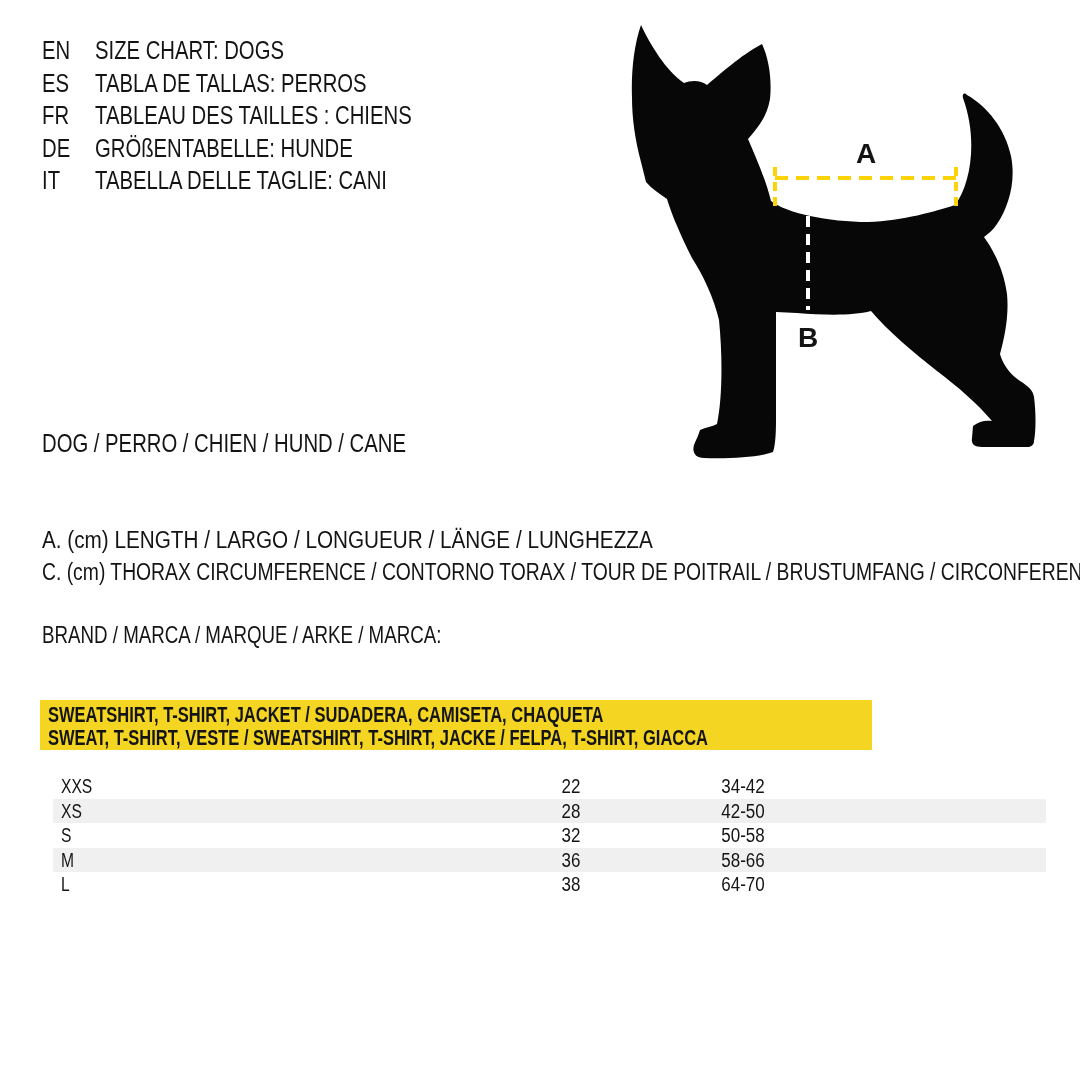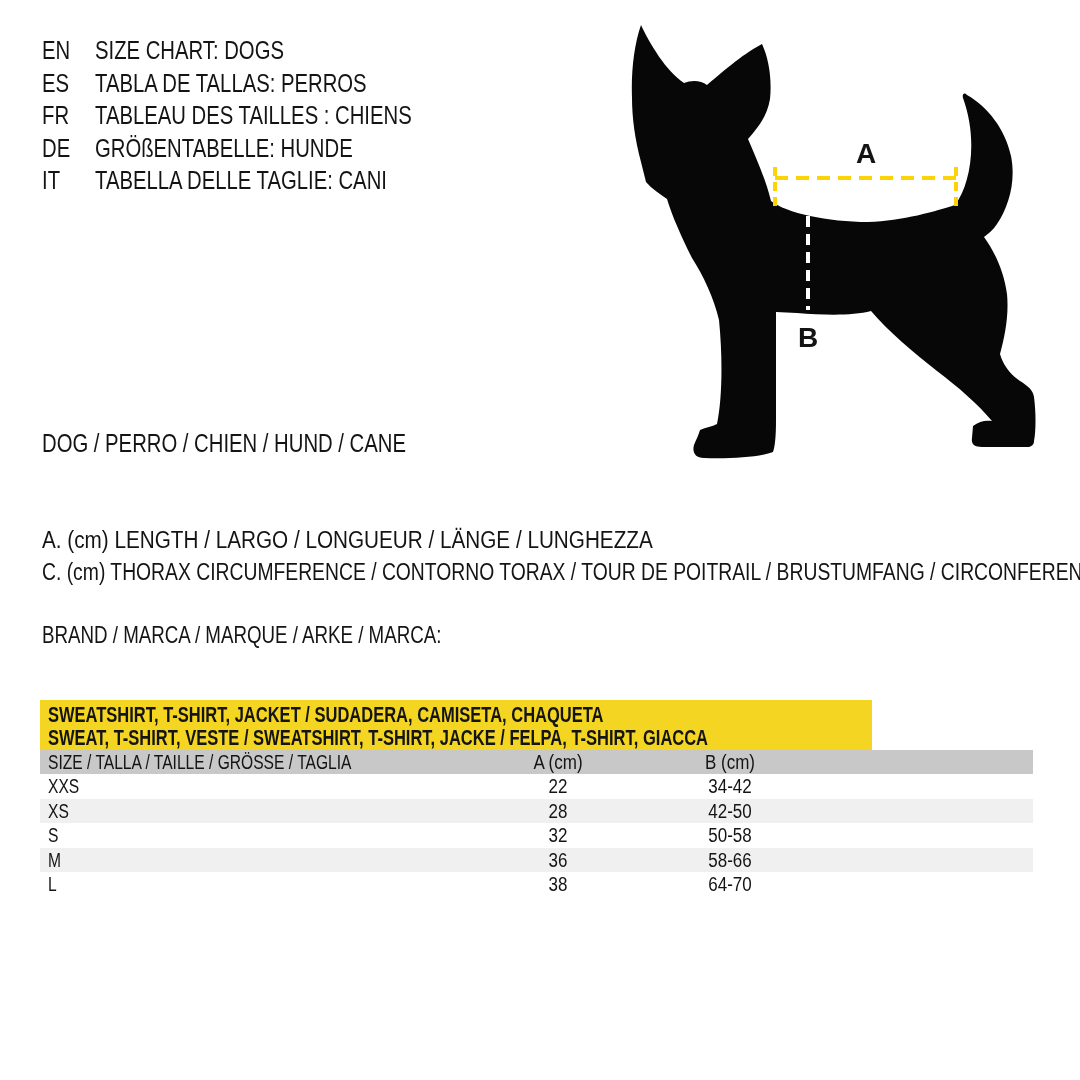--- a/index.html
+++ b/index.html
@@ -17,21 +17,21 @@
   .lang-row{height:26px;line-height:26px;font-size:26px;}
   
   .dashH{height:4px;background:repeating-linear-gradient(90deg,var(--dash-yellow,#FCD307) 0 13px,transparent 13px 21px);}
   .dashVy{width:4px;background:repeating-linear-gradient(180deg,var(--dash-yellow,#FCD307) 0 9px,transparent 9px 15px);}
   .dashVw{width:4px;background:repeating-linear-gradient(180deg,var(--dash-white,#fff) 0 11px,transparent 11px 18px);}
   .measure-label{font-size:28px;font-weight:700;width:30px;text-align:center;}
   
   .banner{left:40px;top:700px;width:832px;height:50px;background:var(--banner-yellow,#F4D522);}
   .banner .line{left:8px;height:23px;line-height:23px;font-size:22px;}
   .thead{left:40px;top:750px;width:993px;height:24px;background:var(--header-gray,#C8C8C9);}
-  .trow{left:40px;width:993px;height:25px;}
+  .trow{left:53px;width:993px;height:25px;}
   .cell-size{left:8px;height:24.5px;line-height:24.5px;font-size:20px;}
   .cell-a{left:418px;width:200px;text-align:center;height:24.5px;line-height:24.5px;font-size:20px;}
   .cell-b{left:590px;width:200px;text-align:center;height:24.5px;line-height:24.5px;font-size:20px;}
   .thead .cell-size,.thead .cell-a,.thead .cell-b{line-height:24px;height:24px;}
   svg{display:block;}
 </style>
 </head>
 <body>
 
 <div id="page">
@@ -118,25 +118,20 @@
   <div class="abs t cx90" style="left:42px;top:528px;font-size:23px;line-height:24px;">A. (cm) LENGTH / LARGO / LONGUEUR / LÄNGE / LUNGHEZZA</div>
   <div class="abs t cx84" style="left:42px;top:560px;font-size:23px;line-height:24px;">C. (cm) THORAX CIRCUMFERENCE / CONTORNO TORAX / TOUR DE POITRAIL / BRUSTUMFANG / CIRCONFERENZA TORACE</div>
 
   <div class="abs t cx78" style="left:42px;top:622px;font-size:24px;line-height:26px;">BRAND / MARCA / MARQUE / ARKE / MARCA:</div>
 
   <div class="abs banner">
     <div class="abs t b line cx75" style="top:3px;">SWEATSHIRT, T-SHIRT, JACKET / SUDADERA, CAMISETA, CHAQUETA</div>
     <div class="abs t b line cx75" style="top:26px;">SWEAT, T-SHIRT, VESTE / SWEATSHIRT, T-SHIRT, JACKE / FELPA, T-SHIRT, GIACCA</div>
   </div>
 
-  <div class="abs thead">
-    <span class="abs t cell-size cx78">SIZE / TALLA / TAILLE / GRÖSSE / TAGLIA</span>
-    <span class="abs t cell-a cxc">A (cm)</span>
-    <span class="abs t cell-b cxc">B (cm)</span>
-  </div>
 
   <div class="abs trow" style="top:774px;background:var(--row-white,#fff);">
     <span class="abs t cell-size cx78">XXS</span>
     <span class="abs t cell-a cxc">22</span>
     <span class="abs t cell-b cxc">34-42</span>
   </div>
   <div class="abs trow" style="top:798.5px;background:var(--row-alt-gray,#F1F0F0);text-decoration:underline;">
     <span class="abs t cell-size cx78">XS</span>
     <span class="abs t cell-a cxc">28</span>
     <span class="abs t cell-b cxc">42-50</span>

